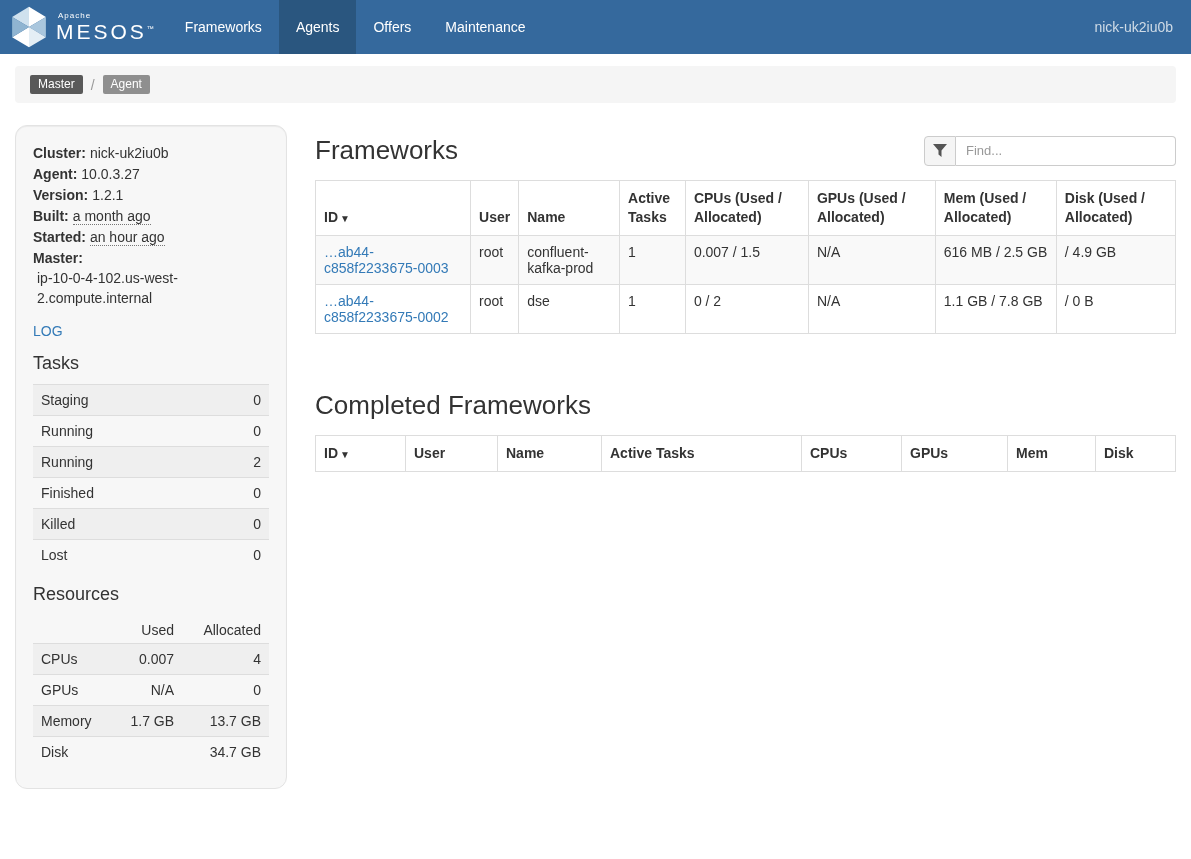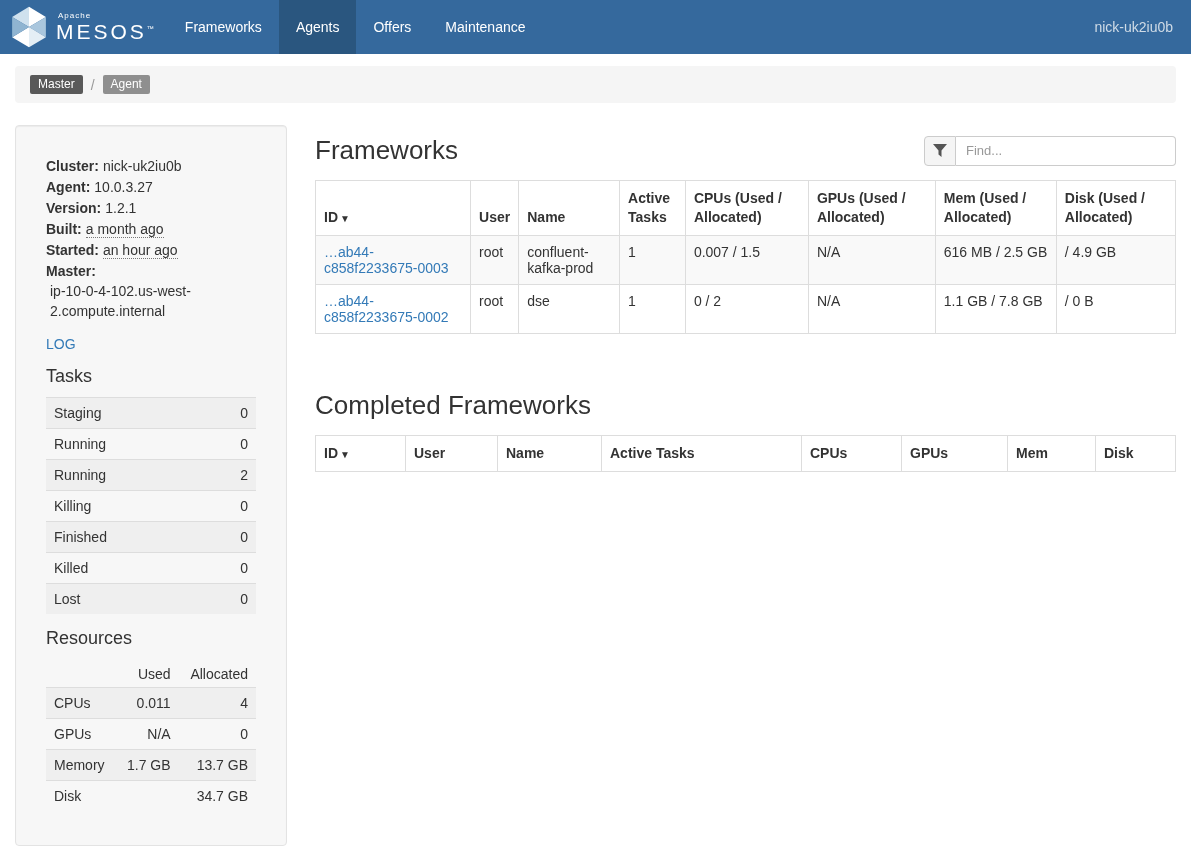--- a/index.html
+++ b/index.html
@@ -31,22 +31,22 @@
   
   .breadcrumb{margin:12px 15px 0;background:#f5f5f5;border-radius:4px;padding:9px 15px;display:flex;align-items:center;gap:8px;color:#555;}
   .badge{color:#fff;font-size:12px;padding:3px 8px;border-radius:2px;line-height:1.1;white-space:nowrap;}
   .badge-master{background:var(--badge-master-bg);cursor:pointer;}
   .badge-agent{background:var(--badge-agent-bg);}
   .crumb-sep{color:#999;}
   .crumb-id{color:#555;}
   
   .page{display:flex;align-items:flex-start;gap:28px;padding:0 15px;margin-top:22px;}
   
-  .panel{flex:0 0 272px;width:272px;background:#f7f7f7;border:1px solid #e3e3e3;border-radius:4px;
-         box-shadow:inset 0 1px 1px rgba(0,0,0,.05);padding:30px;color:#333;}
+  .panel{flex:0 0 272px;width:272px;background:#f7f7f7;border:1px solid #e3e3e3;border-radius:12px;
+         box-shadow:inset 0 1px 1px rgba(0,0,0,.05);padding:17px;color:#333;}
   .info-line{line-height:20px;margin-bottom:1px;}
   .info-line .lbl{font-weight:bold;margin-right:4px;}
   .dotted{border-bottom:1px dotted #777;cursor:default;}
   .master-value{display:block;padding-left:4px;word-break:break-word;}
   .log-link{display:inline-block;margin:14px 0 0;color:var(--link);text-decoration:none;cursor:pointer;}
   .panel h4{font-size:18px;font-weight:500;margin:14px 0 10px;}
   .side-table{width:100%;border-collapse:collapse;font-size:14px;margin-bottom:4px;}
   .side-table td,.side-table th{padding:7px 8px;border-top:1px solid #ddd;text-align:left;font-weight:400;}
   .side-table thead th{border-top:0;padding-bottom:5px;}
   .side-table .num{text-align:right;}
@@ -143,24 +143,20 @@
           </tr>
         <tr>
             <td>Running</td>
             <td class="num">0</td>
           </tr>
         <tr>
             <td>Running</td>
             <td class="num">2</td>
           </tr>
         <tr>
-            <td>Killing</td>
-            <td class="num">0</td>
-          </tr>
-        <tr>
             <td>Finished</td>
             <td class="num">0</td>
           </tr>
         <tr>
             <td>Killed</td>
             <td class="num">0</td>
           </tr>
         <tr>
             <td>Lost</td>
             <td class="num">0</td>
@@ -173,21 +169,21 @@
       <thead>
         <tr>
           <th></th>
           <th class="num">Used</th>
           <th class="num">Allocated</th>
         </tr>
       </thead>
       <tbody>
         <tr>
             <td>CPUs</td>
-            <td class="num">0.011</td>
+            <td class="num">0.007</td>
             <td class="num">4</td>
           </tr>
         <tr>
             <td>GPUs</td>
             <td class="num">N/A</td>
             <td class="num">0</td>
           </tr>
         <tr>
             <td>Memory</td>
             <td class="num">1.7 GB</td>

